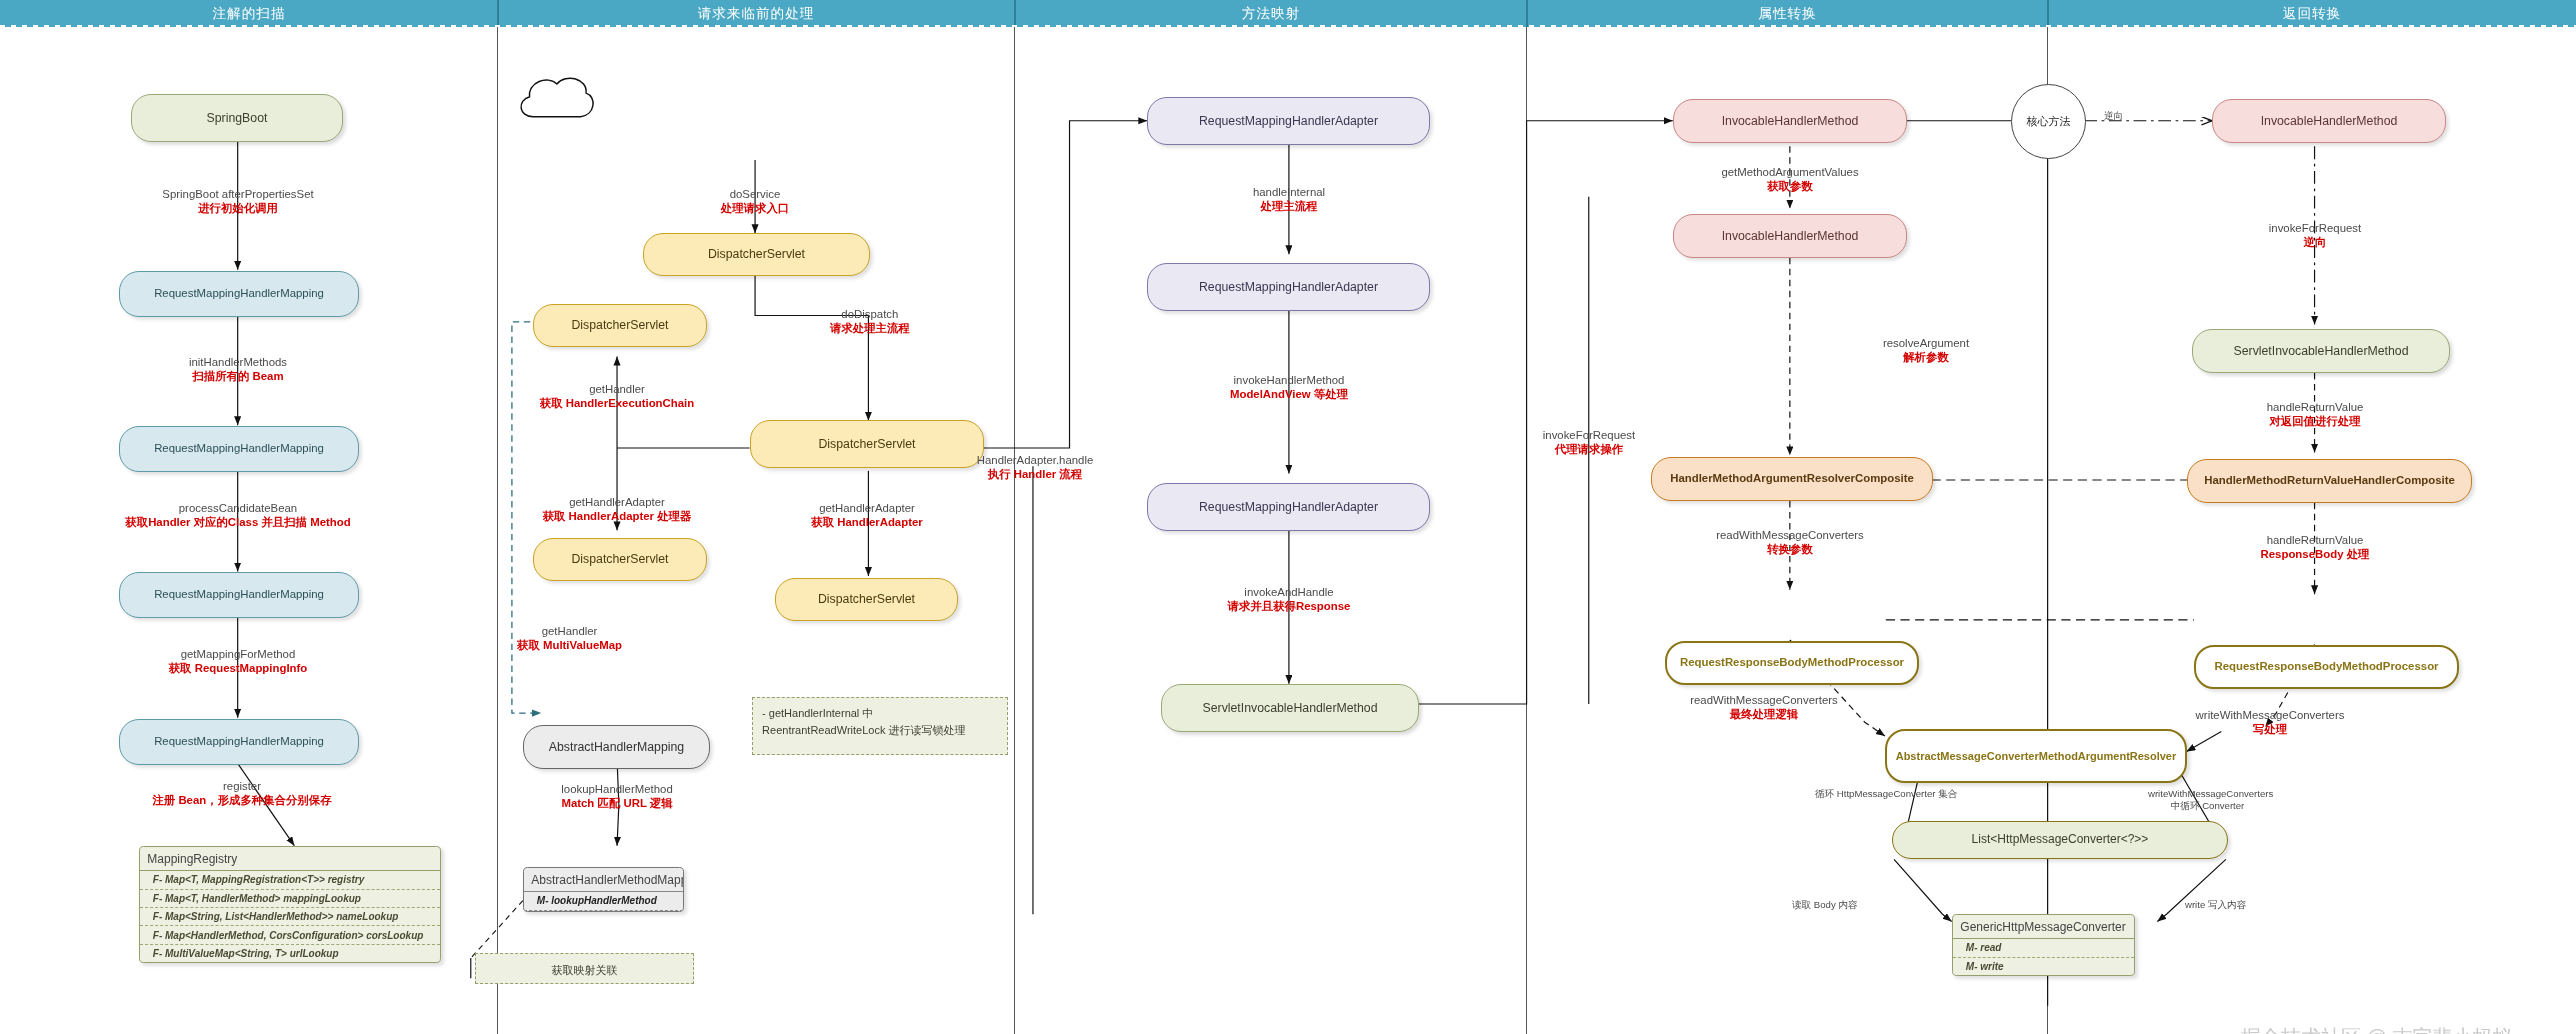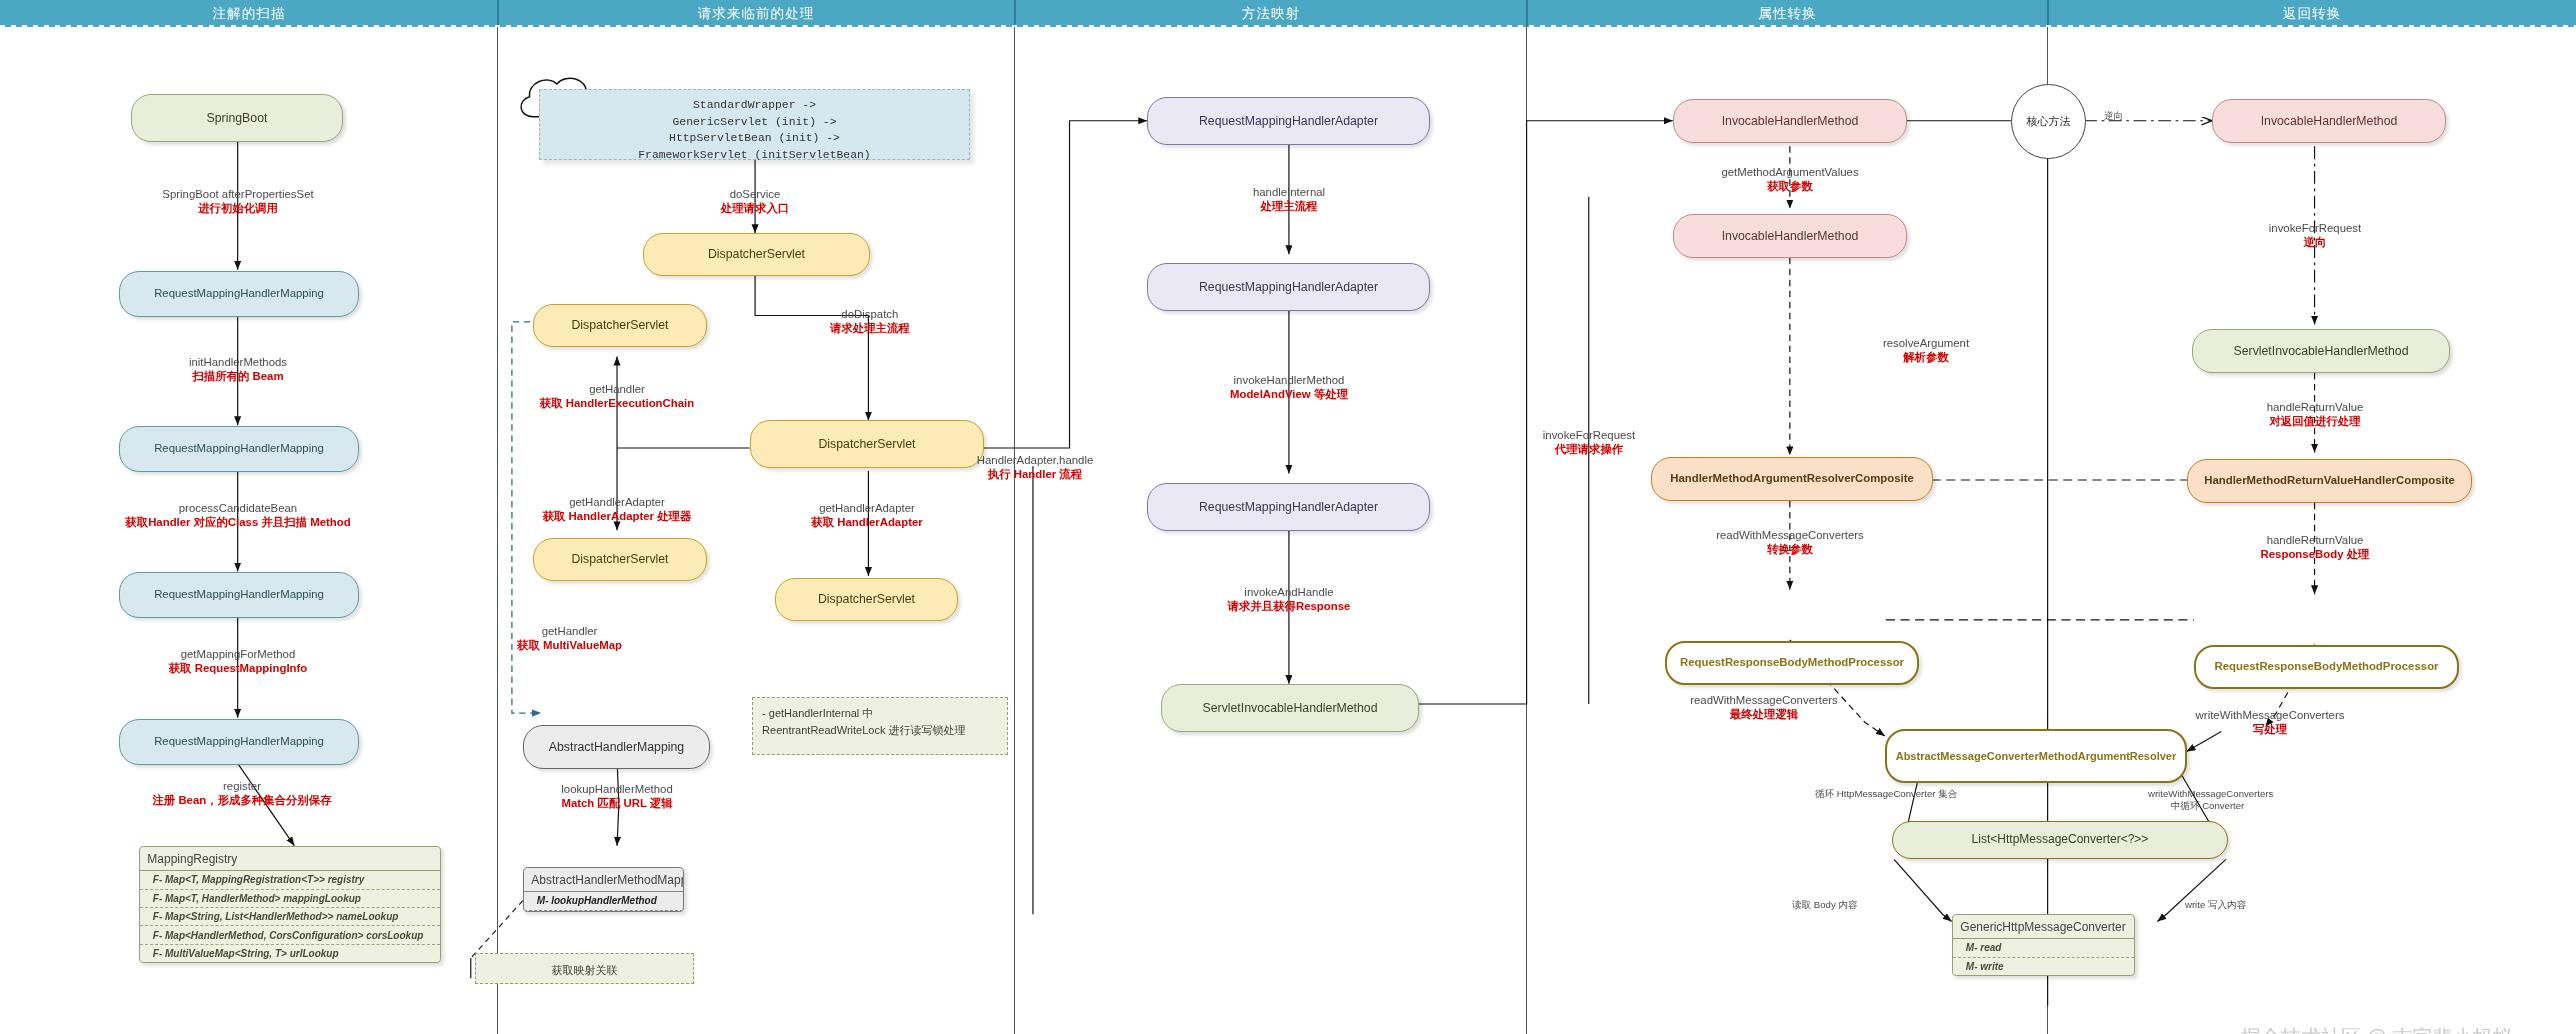--- a/index.html
+++ b/index.html
@@ -221,24 +221,20 @@
     <div class="uml-row">F- Map&lt;T, MappingRegistration&lt;T&gt;&gt; registry</div>
     <div class="uml-row">F- Map&lt;T, HandlerMethod&gt; mappingLookup</div>
     <div class="uml-row">F- Map&lt;String, List&lt;HandlerMethod&gt;&gt; nameLookup</div>
     <div class="uml-row">F- Map&lt;HandlerMethod, CorsConfiguration&gt; corsLookup</div>
     <div class="uml-row">F- MultiValueMap&lt;String, T&gt; urlLookup</div>
   </div>
 
   <svg class="cloud" style="left:515px;top:71px;" width="82" height="57" viewBox="0 0 90 62">
     <path d="M20,50 C4,50 2,32 16,28 C14,12 36,4 46,14 C56,2 80,8 78,24 C90,28 88,48 72,50 Z" fill="#fff" stroke="#111" stroke-width="1.6"></path>
   </svg>
-  <div class="codebox" style="left:539px;top:89px;width:431px;height:71px;">StandardWrapper -&gt;
-GenericServlet (init) -&gt;
-HttpServletBean (init) -&gt;
-FrameworkServlet (initServletBean)</div>
 
   <div class="node n-yellow" style="left:643px;top:233px;width:227px;height:43px;">DispatcherServlet</div>
   <div class="node n-yellow" style="left:533px;top:304px;width:174px;height:43px;">DispatcherServlet</div>
   <div class="node n-yellow" style="left:750px;top:420px;width:234px;height:48px;">DispatcherServlet</div>
   <div class="node n-yellow" style="left:533px;top:538px;width:174px;height:43px;">DispatcherServlet</div>
   <div class="node n-yellow" style="left:775px;top:578px;width:183px;height:43px;">DispatcherServlet</div>
   <div class="node n-grey" style="left:523px;top:695px;width:187px;height:44px;margin-top:30px;">AbstractHandlerMapping</div>
 
   <div class="elabel" style="left:755px;top:187px;transform:translateX(-50%);">
     <span class="en">doService</span>

